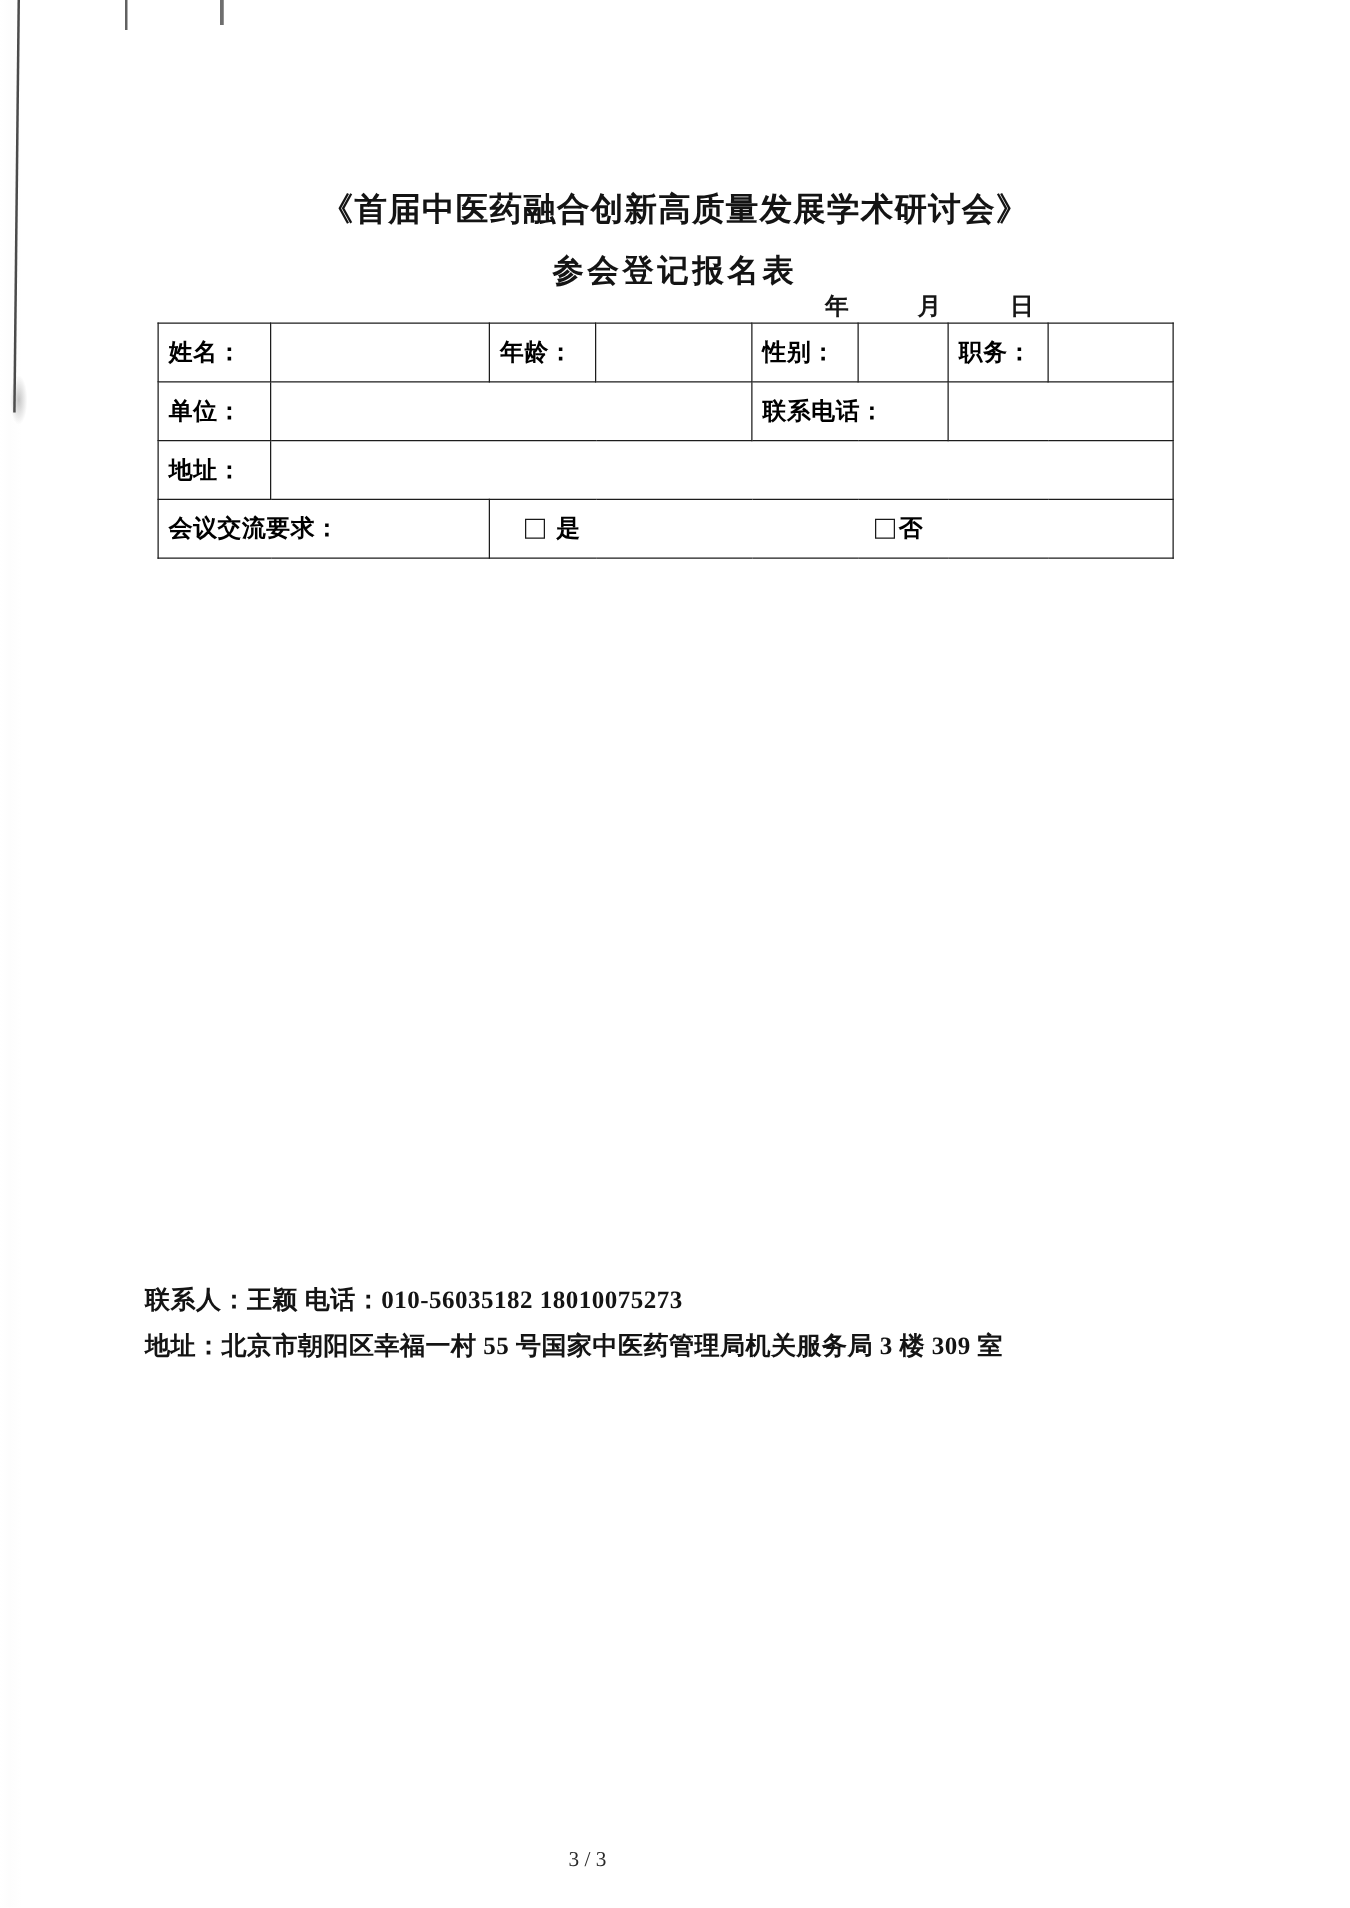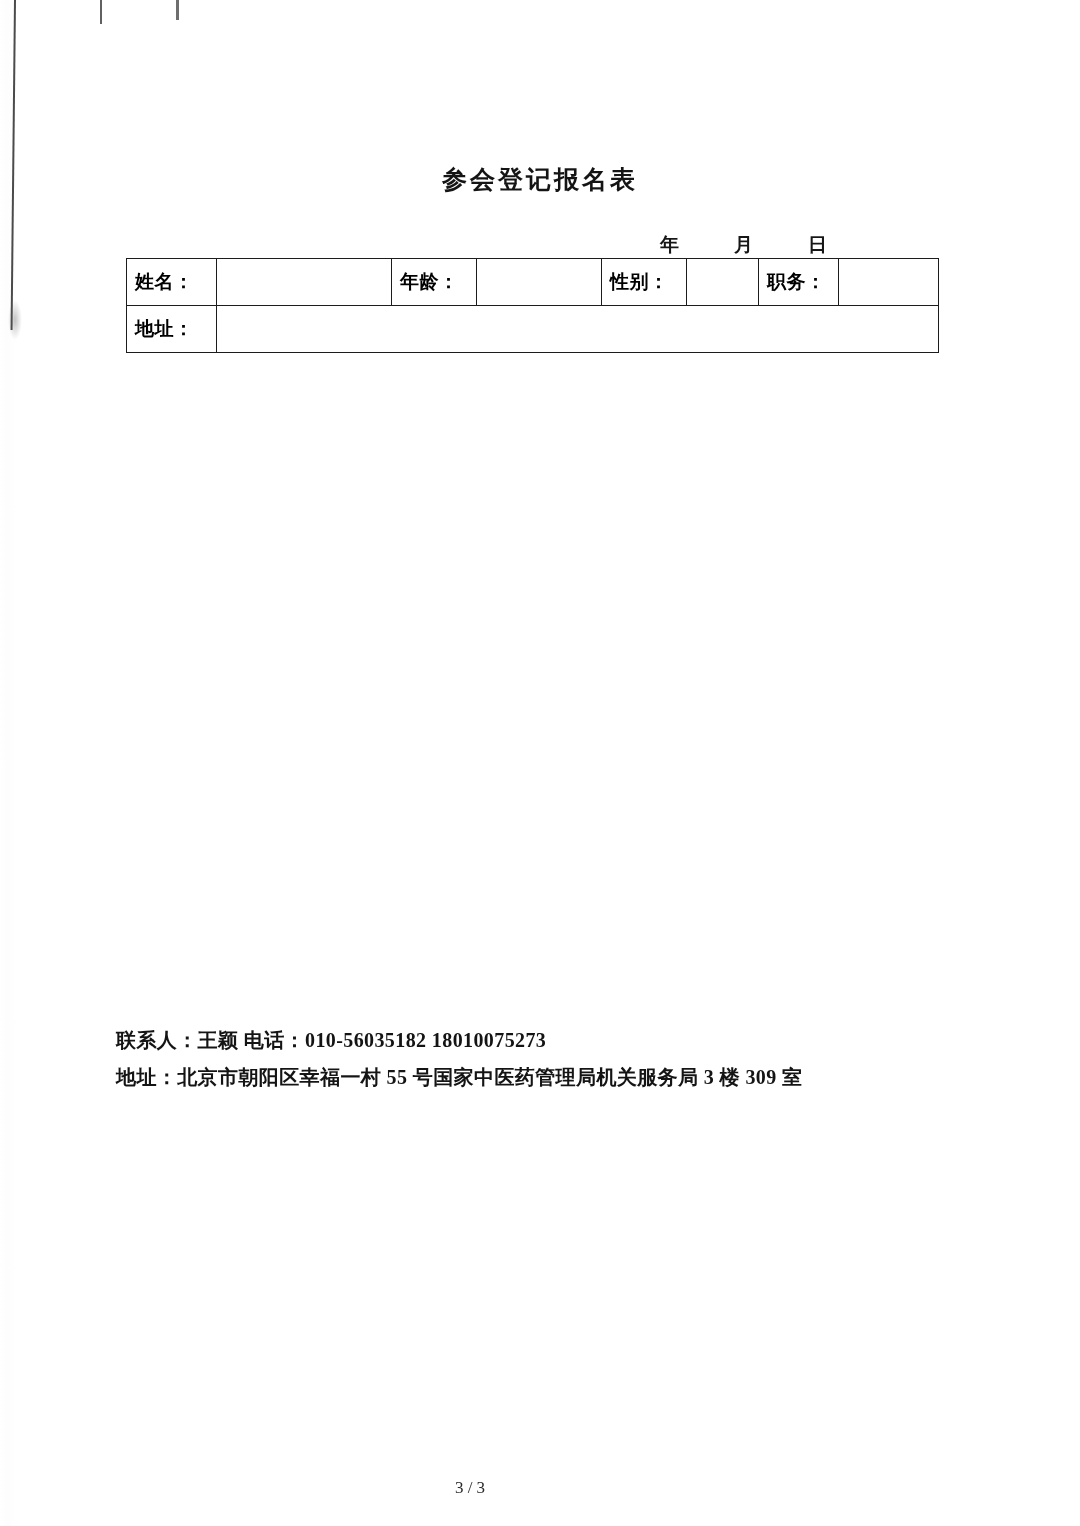--- a/index.html
+++ b/index.html
@@ -80,21 +80,21 @@
   .doc-title {
     font-family: "Liberation Serif", serif;
     font-weight: bold;
     font-size: 26px;
     letter-spacing: 1px;
     color: #141414;
     margin: 0;
     line-height: 1.5;
   }
   .doc-subtitle {
-    font-family: Liberation Sans, sans-serif;
+    font-family: Liberation Mono, monospace;
     font-weight: bold;
     font-size: 25px;
     letter-spacing: 3px;
     color: #141414;
     margin: 14px 0 0 0;
     line-height: 1.4;
   }
 
   .date-row {
     position: absolute;
@@ -193,20 +193,21 @@
 
 <div class="page">
 
   <div class="scan-edge-left"></div>
   <div class="scan-line-a"></div>
   <div class="scan-line-b"></div>
   <div class="scan-line-c"></div>
   <div class="scan-smudge"></div>
 
   <div class="title-block">
+    <p class="doc-title">《首届中医药融合创新高质量发展学术研讨会》</p>
     <p class="doc-subtitle">参会登记报名表</p>
   </div>
 
   <div class="date-row">
     <span>年</span>
     <span>月</span>
     <span>日</span>
   </div>
 
   <table class="form-table">
@@ -225,22 +226,43 @@
         <td class="lbl">姓名：</td>
         <td class="blank"></td>
         <td class="lbl">年龄：</td>
         <td class="blank"></td>
         <td class="lbl">性别：</td>
         <td class="blank"></td>
         <td class="lbl">职务：</td>
         <td class="blank"></td>
       </tr>
       <tr>
+        <td class="lbl">单位：</td>
+        <td class="blank" colspan="3"></td>
+        <td class="lbl" colspan="2">联系电话：</td>
+        <td class="blank" colspan="2"></td>
+      </tr>
+      <tr>
         <td class="lbl">地址：</td>
         <td class="blank" colspan="7"></td>
+      </tr>
+      <tr>
+        <td class="lbl exchange-label" colspan="2">会议交流要求：</td>
+        <td class="checkbox-cell" colspan="6">
+          <div class="cb-wrap">
+            <span class="cb-item first">
+              <span class="cb-box"></span>
+              <span>是</span>
+            </span>
+            <span class="cb-item">
+              <span class="cb-box tight"></span>
+              <span>否</span>
+            </span>
+          </div>
+        </td>
       </tr>
     </tbody>
   </table>
 
   <div class="footer-contact">
     <div>联系人：王颖  电话：010-56035182  18010075273</div>
     <div>地址：北京市朝阳区幸福一村 55 号国家中医药管理局机关服务局 3 楼 309 室</div>
   </div>
 
   <div class="page-number">3 / 3</div>

